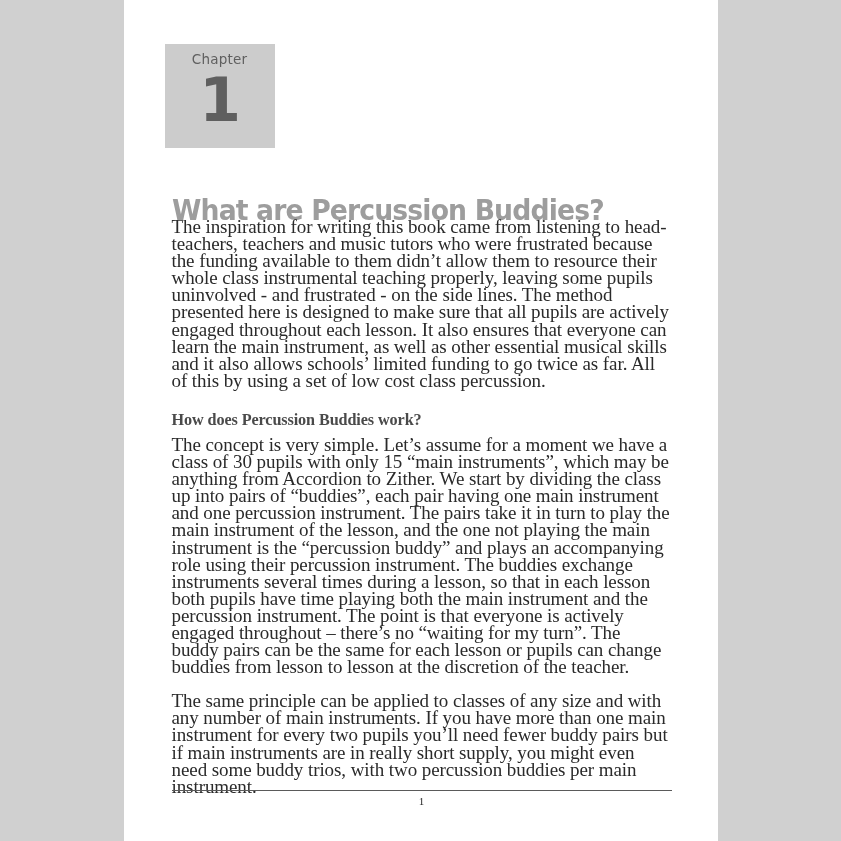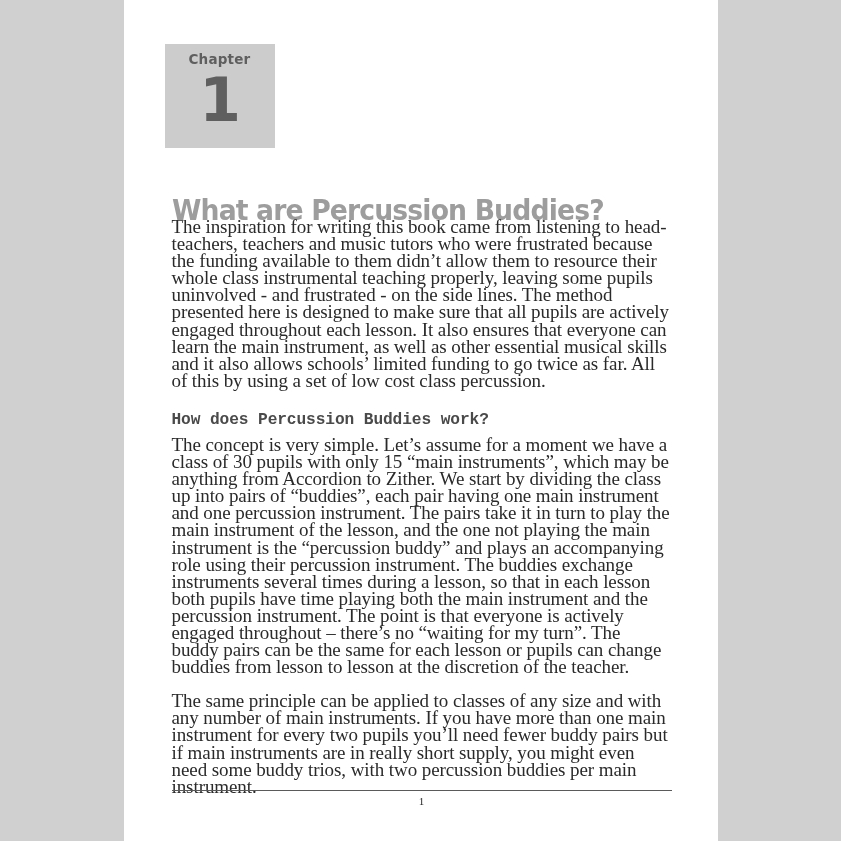--- a/index.html
+++ b/index.html
@@ -39,21 +39,21 @@
     position: absolute;
     left: 0px;
     top: 44px;
     width: 110px;
     height: 104px;
     background: #cccccc;
     text-align: center;
   }
   .chapter-word {
     font-family: "DejaVu Sans", sans-serif;
-    font-weight: bold;
+    font-weight: normal;
     font-size: 13.5px;
     letter-spacing: 0.2px;
     color: #5f5f5f;
     margin-top: 7px;
     line-height: 1.2;
   }
   .chapter-number {
     font-family: "DejaVu Sans", sans-serif;
     font-weight: bold;
     font-size: 60px;
@@ -95,21 +95,21 @@
   p.body-text + p.body-text {
     margin-top: 0;
   }
   .gap-para {
     margin-top: 17px !important;
   }
   .sub-heading {
     margin: 0;
     padding-top: 21px;
     padding-bottom: 6px;
-    font-family: Liberation Mono, monospace;
+    font-family: Liberation Serif, serif;
     font-weight: bold;
     font-size: 16.2px;
     line-height: 20px;
     color: #4a4a4a;
     letter-spacing: -0.1px;
   }
   
   .footer {
     position: absolute;
     left: 7px;

